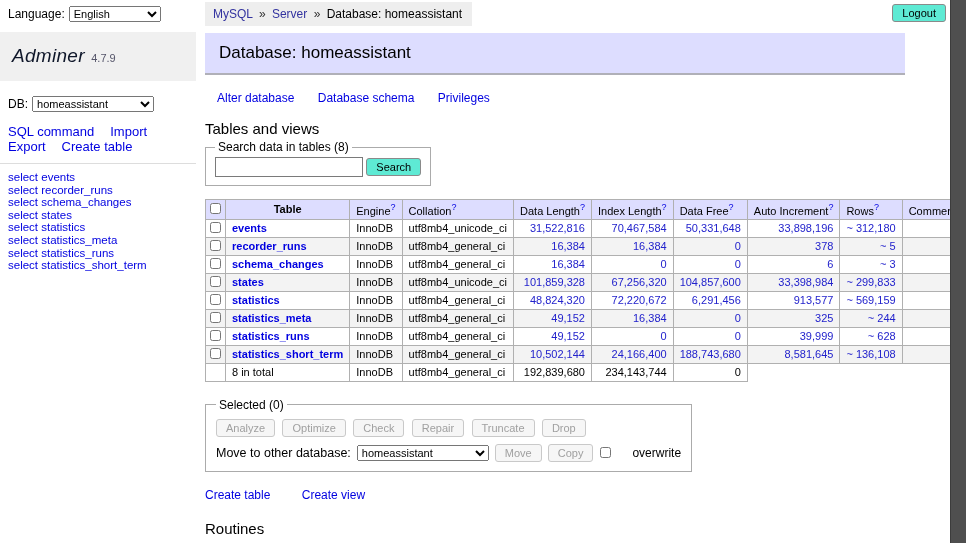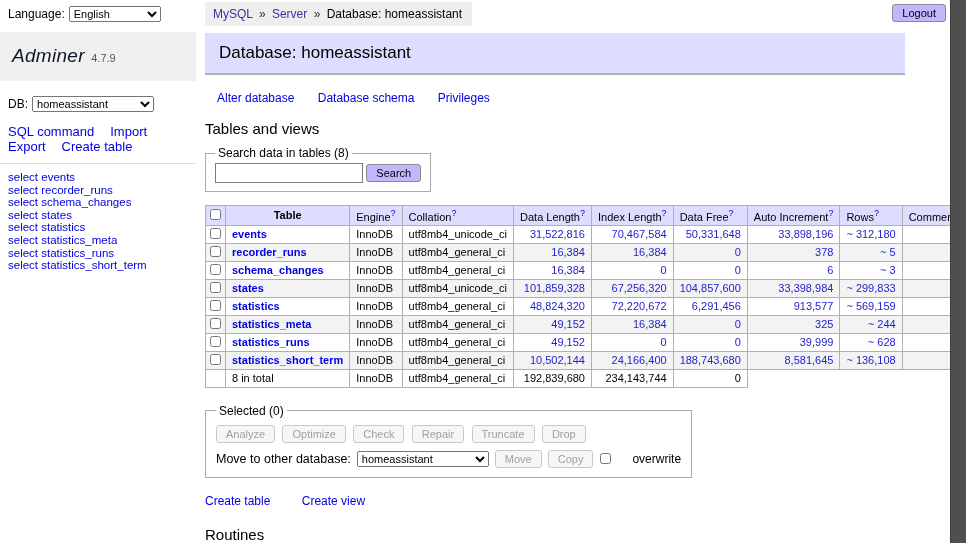--- a/index.html
+++ b/index.html
@@ -25,31 +25,31 @@
   .tbl-links{padding-left:8px;font-size:11.5px;line-height:12.6px;}
 
   
   #content{margin-left:205px;width:700px;}
   .crumb{display:inline-block;background:#eee;padding:5px 10px 5px 8px;
          margin-top:2px;font-size:12px;text-align:center;}
   .crumb a{color:#32329f;}
   .crumb .sep{color:#333;margin:0 3px;}
   #logout-btn{position:absolute;top:4px;right:20px;}
   .native-btn{
-    background:#c4b5fd;border:1px solid #8a8a8a;border-radius:3px;
+    background:#5eead4;border:1px solid #8a8a8a;border-radius:3px;
     font-family:"Liberation Sans",sans-serif;font-size:11px;
     padding:2px 9px;color:#000;cursor:pointer;
   }
   h2{margin:7px 0 0;padding:10px 14px;font-size:17px;font-weight:normal;
      background:#ddddff;border-bottom:2px solid #b0b0b8;color:#000;}
   .page-links{margin:16px 12px 0;font-size:12px;}
   .page-links a{margin-right:20px;}
   h3{font-size:15px;font-weight:normal;margin:15px 0 0;color:#000;}
 
-  fieldset{border:1px solid #ababab;width:fit-content;margin:9px 0 0;
+  fieldset{border:1px solid #ababab;width:fit-content;margin:3px 0 0;
            padding:3px 9px 8px 9px;}
   legend{font-size:12px;padding:0 3px;}
   .search-input{width:140px;height:16px;border:1px solid #7a7a7a;
                 font-size:11px;padding:1px 3px;}
 
   
   table{border-collapse:collapse;margin-top:13px;font-size:11px;}
   th,td{border:1px solid #b0b0b0;padding:2px 6px;height:13px;white-space:nowrap;}
   thead th{background:#ddddff;font-weight:normal;text-align:left;}
   thead th.first{font-weight:bold;text-align:center;}

